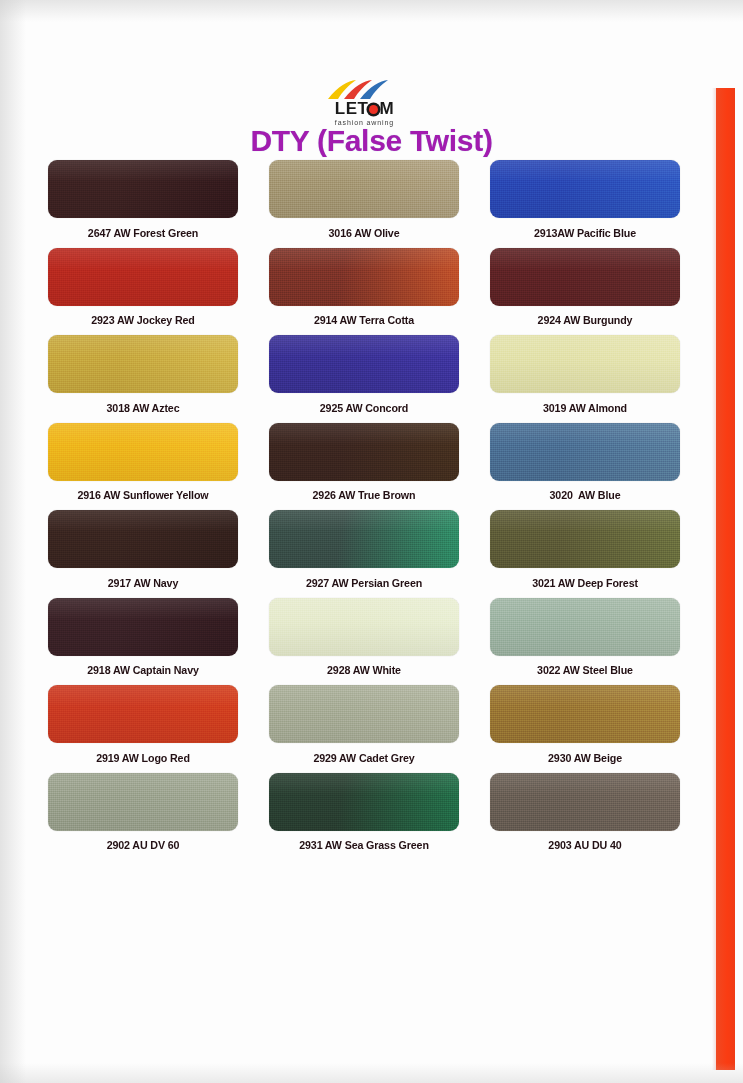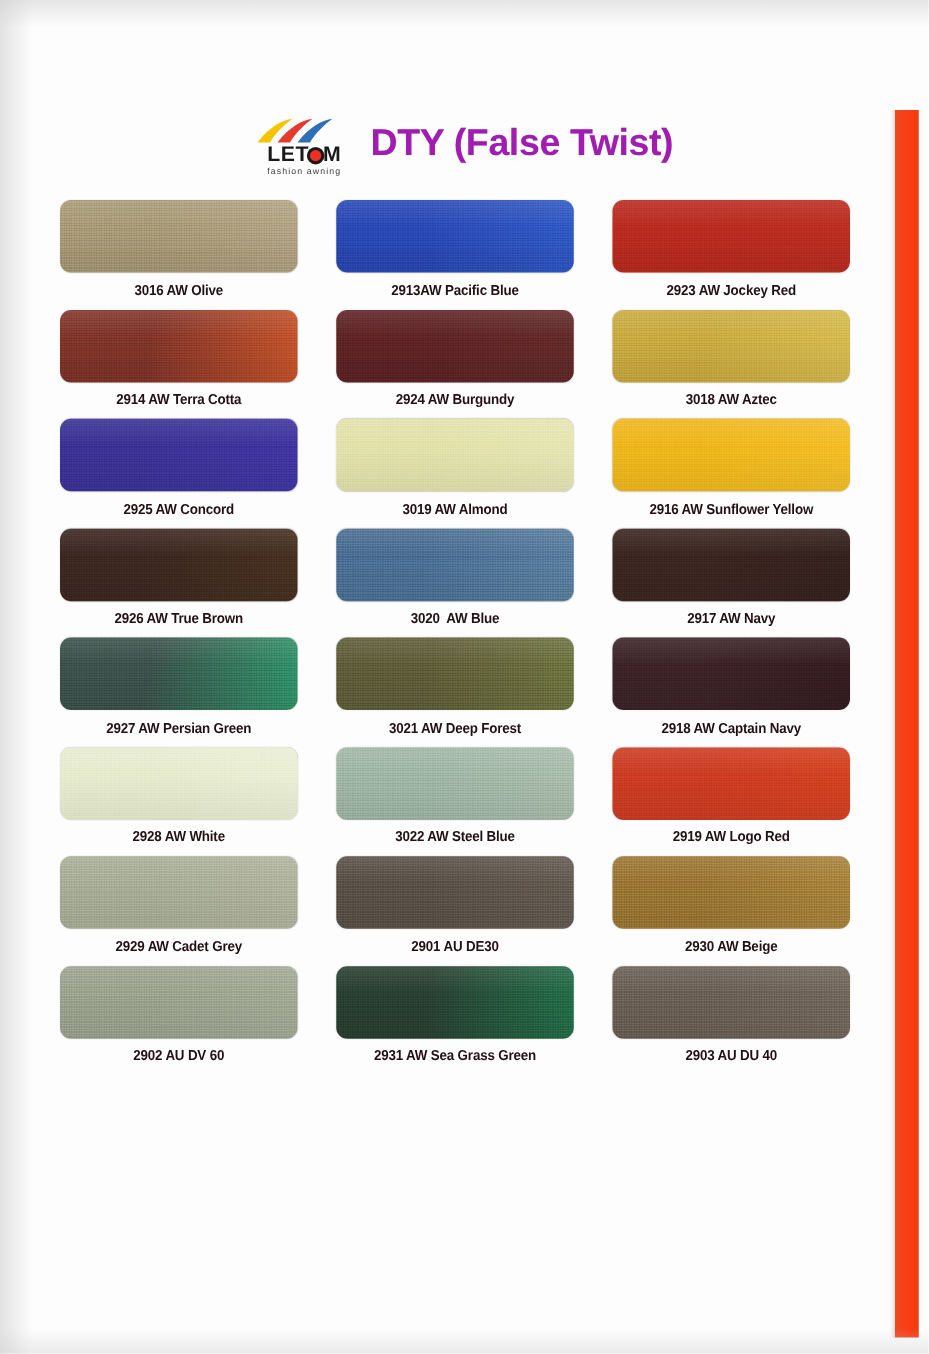--- a/index.html
+++ b/index.html
@@ -35,26 +35,27 @@
   .stripe-shadow{
     position:absolute;
     left:712px;top:88px;width:5px;height:982px;
     background:linear-gradient(to right, rgba(255,255,255,0), rgba(236,200,196,.75));
     z-index:3;
   }
 
   
   .header{
     position:absolute;
-    left:0;right:0;top:86px;
+    left:0;right:0;top:76px;
     height:58px;
     display:flex;
     align-items:center;
-    justify-content:center;
+    justify-content:space-between;
     z-index:6;
+    flex-direction:column;
   }
   .brand{
     display:flex;flex-direction:column;align-items:center;
     margin-right:14px;
     transform:translateY(2px);
   }
   .swooshes{
     width:78px;height:24px;display:block;
   }
   .brand-word{
@@ -173,20 +174,24 @@
           <span>M</span>
       </div>
       <div class="brand-sub">fashion awning</div>
     </div>
 
     <div class="title">DTY (False Twist)</div>
   </div>
 
   <div class="grid">
       <div class="cell">
+        <div class="swatch" style="background: linear-gradient(100deg, rgb(61, 34, 34) 0%, rgb(61, 34, 34) 38%, rgb(51, 25, 28) 100%);"></div>
+        <div class="caption">2647 AW Forest Green</div>
+      </div>
+      <div class="cell">
         <div class="swatch" style="background: linear-gradient(100deg, rgb(165, 151, 115) 0%, rgb(165, 151, 115) 38%, rgb(176, 162, 129) 100%);"></div>
         <div class="caption">3016 AW Olive</div>
       </div>
       <div class="cell">
         <div class="swatch" style="background: linear-gradient(100deg, rgb(42, 72, 180) 0%, rgb(42, 72, 180) 38%, rgb(47, 89, 195) 100%);"></div>
         <div class="caption">2913AW Pacific Blue</div>
       </div>
       <div class="cell">
         <div class="swatch" style="background: linear-gradient(100deg, rgb(184, 41, 31) 0%, rgb(184, 41, 31) 38%, rgb(186, 44, 32) 100%);"></div>
         <div class="caption">2923 AW Jockey Red</div>
@@ -249,24 +254,20 @@
       </div>
       <div class="cell">
         <div class="swatch" style="background: linear-gradient(100deg, rgb(203, 58, 34) 0%, rgb(203, 58, 34) 38%, rgb(211, 64, 31) 100%);"></div>
         <div class="caption">2919 AW Logo Red</div>
       </div>
       <div class="cell">
         <div class="swatch" style="background: linear-gradient(100deg, rgb(168, 173, 151) 0%, rgb(168, 173, 151) 38%, rgb(176, 180, 159) 100%);"></div>
         <div class="caption">2929 AW Cadet Grey</div>
       </div>
       <div class="cell">
-        <div class="swatch" style="background: linear-gradient(100deg, rgb(91, 81, 72) 0%, rgb(91, 81, 72) 38%, rgb(102, 92, 82) 100%);"></div>
-        <div class="caption">2901 AU DE30</div>
-      </div>
-      <div class="cell">
         <div class="swatch" style="background: linear-gradient(100deg, rgb(154, 118, 52) 0%, rgb(154, 118, 52) 38%, rgb(168, 132, 60) 100%);"></div>
         <div class="caption">2930 AW Beige</div>
       </div>
       <div class="cell">
         <div class="swatch" style="background: linear-gradient(100deg, rgb(155, 162, 142) 0%, rgb(155, 162, 142) 38%, rgb(163, 170, 150) 100%);"></div>
         <div class="caption">2902 AU DV 60</div>
       </div>
       <div class="cell">
         <div class="swatch" style="background: linear-gradient(100deg, rgb(42, 64, 50) 0%, rgb(42, 64, 50) 38%, rgb(35, 113, 74) 100%);"></div>
         <div class="caption">2931 AW Sea Grass Green</div>

